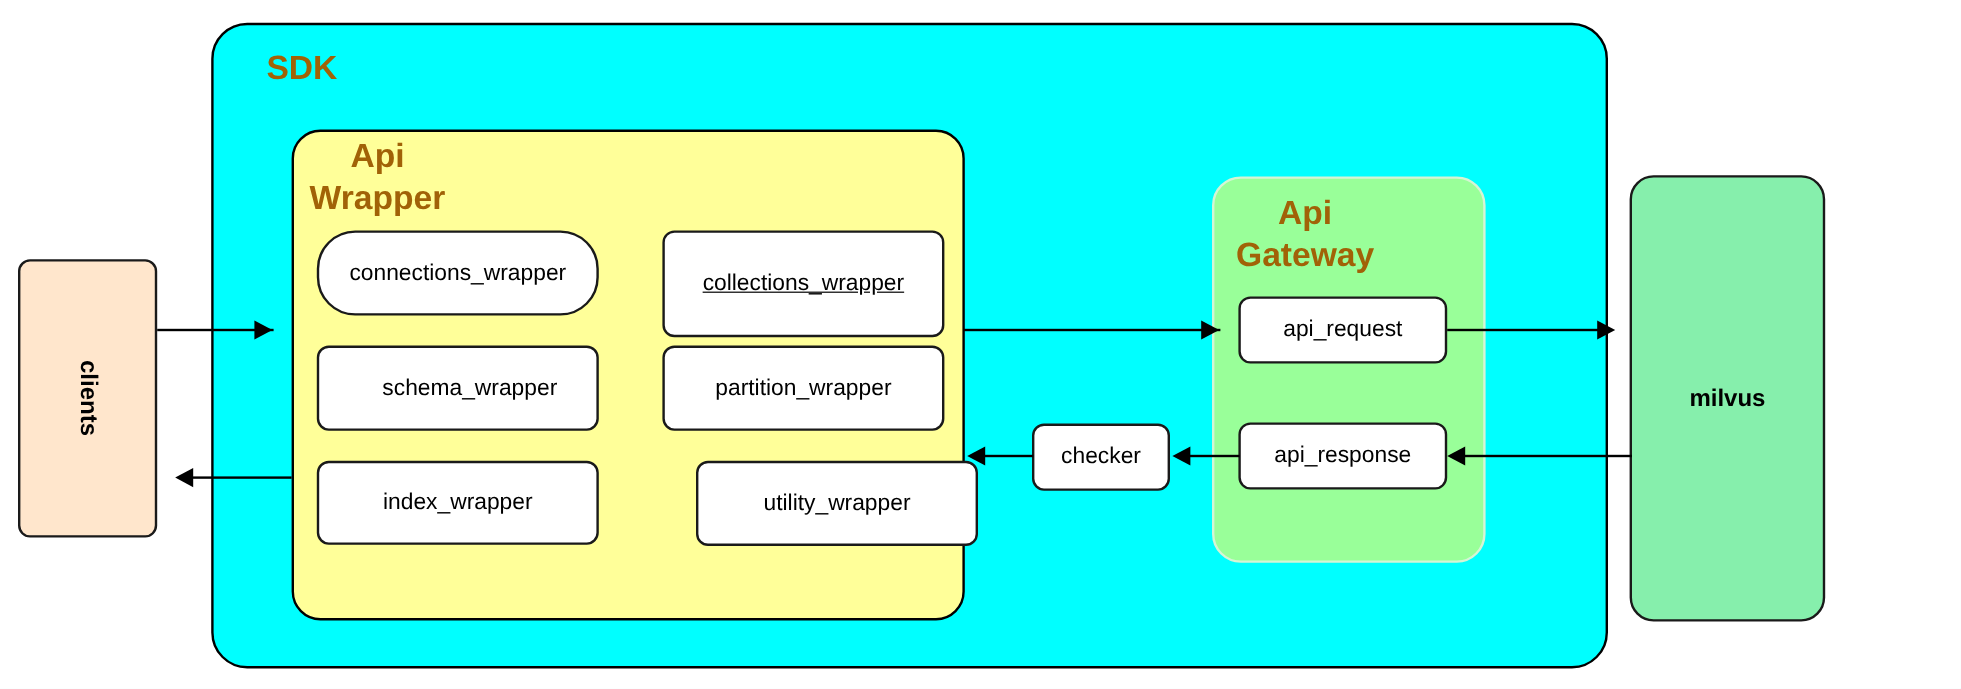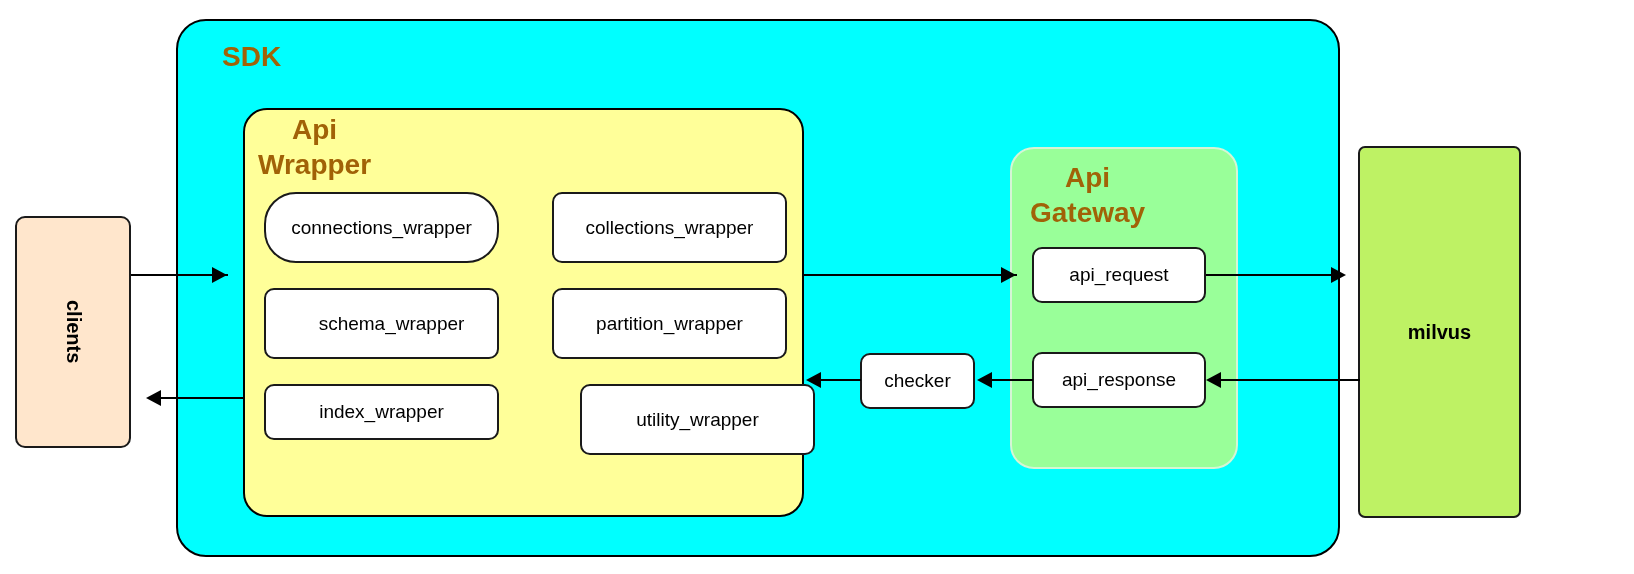--- a/index.html
+++ b/index.html
@@ -74,45 +74,45 @@
     display: flex;
     align-items: center;
     justify-content: center;
     font-size: 19px;
     color: #000000;
     text-align: center;
   }
   .node.bold { font-weight: bold; font-size: 20px; }
 
   #node-connections_wrapper { left: 264px;  top: 192px; width: 235px; height: 71px; border-radius: 32px; }
-  #node-collections_wrapper { left: 552px;  top: 192px; width: 235px; height: 71px; }
+  #node-collections_wrapper { left: 552px;  top: 192px; width: 235px; height: 89px; text-decoration: underline; }
   #node-schema_wrapper      { left: 264px;  top: 288px; width: 235px; height: 71px; padding-left: 20px; }
   #node-partition_wrapper   { left: 552px;  top: 288px; width: 235px; height: 71px; }
-  #node-index_wrapper       { left: 264px;  top: 384px; width: 235px; height: 56px; }
+  #node-index_wrapper       { left: 264px;  top: 384px; width: 235px; height: 70px; }
   #node-utility_wrapper     { left: 552px;  top: 384px; width: 235px; height: 71px; margin-left: 28px; }
 
   #node-api_request  { left: 1032px; top: 247px; width: 174px; height: 56px; }
   #node-api_response { left: 1032px; top: 352px; width: 174px; height: 56px; }
 
   #node-checker { left: 860px; top: 353px; width: 115px; height: 56px; }
 
   #node-clients {
     left: 15px; top: 216px; width: 116px; height: 232px;
     background: #ffe6cc; border-radius: 10px;
   }
   #node-clients .vertical-label {
     writing-mode: vertical-rl;
     text-orientation: mixed;
     font-weight: bold;
     font-size: 20px;
   }
 
   #node-milvus {
     left: 1358px; top: 146px; width: 163px; height: 372px;
-    background: #bef264; border-radius: 7px;
+    background: #86efac; border-radius: 20px;
   }
 
   
   .arrow-line {
     position: absolute;
     background: #000000;
     height: 2px;
   }
   .arrow-head {
     position: absolute;

